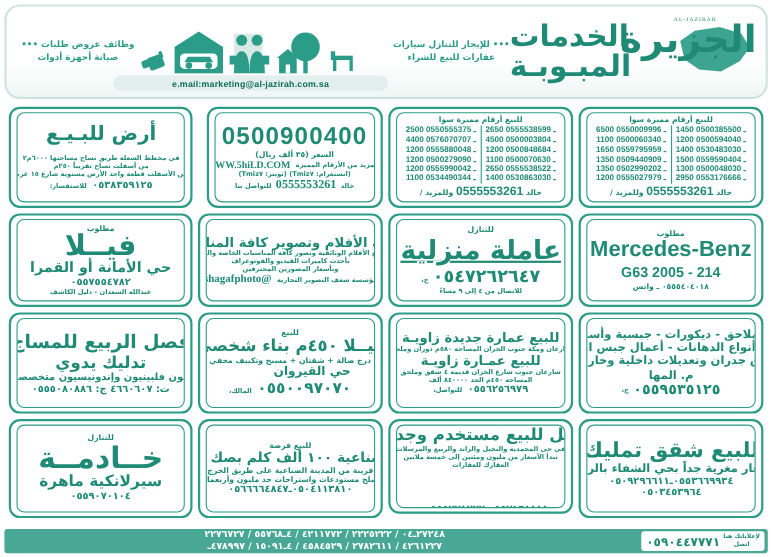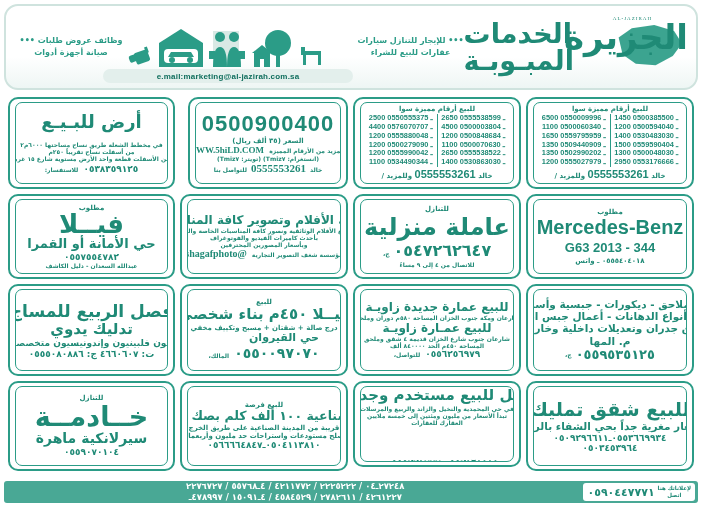--- a/index.html
+++ b/index.html
@@ -483,29 +483,29 @@
           <span class="t-med spaced">٠٥٣٨٣٥٩١٢٥</span>
           <span class="t-xsmall">للاستفسار:</span>
         </div>
       </div>
     </div>
 
     <div class="ad" style="right:4px; top:101px; width:168px; height:85px;">
       <div class="ad-inner">
         <div class="ln t-small">مطلوب</div>
         <div class="ln" style="font-size:20px;font-weight:bold;font-family:'Liberation Sans',sans-serif;">Mercedes-Benz</div>
-        <div class="ln" style="font-size:13px;font-weight:bold;font-family:'Liberation Sans',sans-serif;">G63   2013 - 344</div>
+        <div class="ln" style="font-size:13px;font-weight:bold;font-family:'Liberation Sans',sans-serif;">G63   2005 - 214</div>
         <div class="ln t-small" style="margin-top:2px;">٠٥٥٥٤٠٤٠١٨ ـ واتس</div>
       </div>
     </div>
 
     <div class="ad" style="right:177px; top:101px; width:168px; height:85px;">
       <div class="ad-inner">
         <div class="ln t-small">للتنازل</div>
-        <div class="ln" style="font-size:24px;font-weight:bold;">عاملة منزلية</div>
+        <div class="ln" style="font-size:24px;font-weight:bold;text-decoration:underline;">عاملة منزلية</div>
         <div class="ln" style="display:flex;gap:4px;align-items:baseline;">
           <span style="font-size:16px;font-weight:bold;letter-spacing:2px;">٠٥٤٧٢٦٢٦٤٧</span>
           <span class="t-xsmall">ج،</span>
         </div>
         <div class="ln t-xsmall">للاتصال من ٤ إلى ٩ مساءً</div>
       </div>
     </div>
 
     <div class="ad" style="right:350px; top:101px; width:168px; height:85px;">
       <div class="ad-inner">

